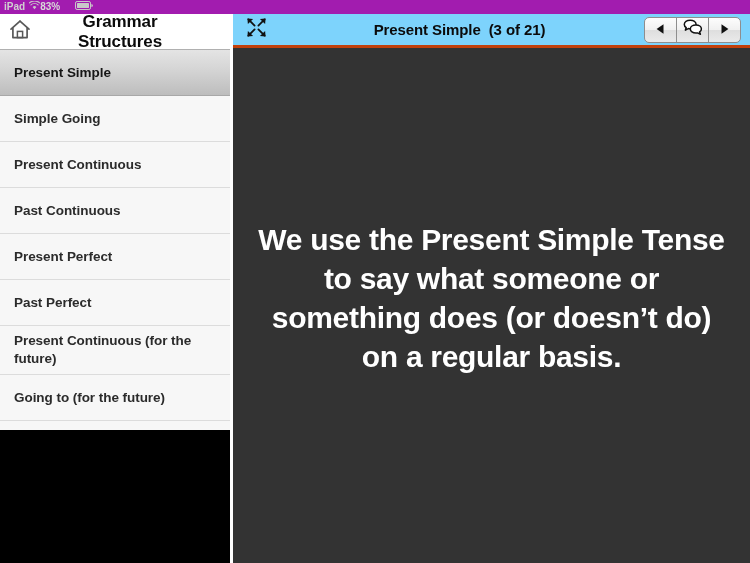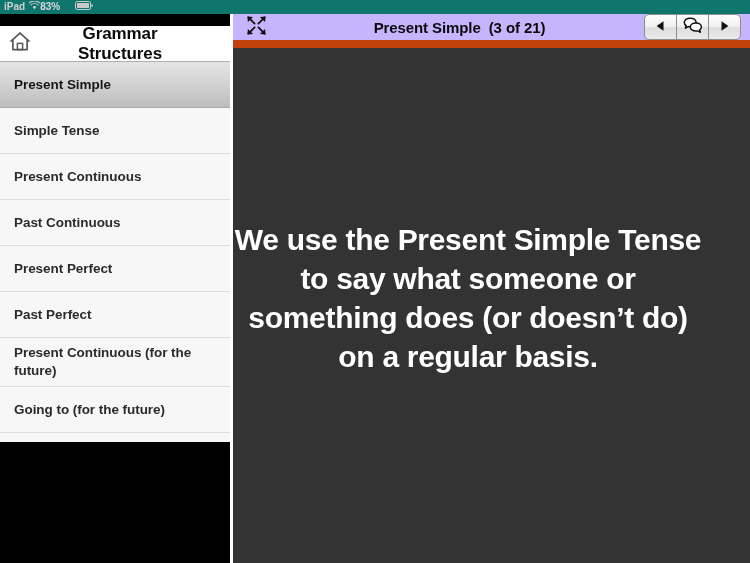--- a/index.html
+++ b/index.html
@@ -14,21 +14,21 @@
     font-family: "Liberation Sans", sans-serif;
     -webkit-font-smoothing: antialiased;
   }
 
   
   #status-bar {
     position: absolute;
     left: 0; top: 0;
     width: 750px;
     height: 14px;
-    background: #0f766e;
+    background: #a21caf;
     color: #c9c9c9;
     font-size: 10px;
     line-height: 14px;
     display: flex;
     align-items: center;
   }
   #status-left {
     display: flex;
     align-items: center;
     gap: 4px;
@@ -64,21 +64,21 @@
     position: absolute;
     left: 0; top: 14px;
     width: 750px;
     height: 549px;
     background: #000;
   }
 
   
   #sidebar {
     position: absolute;
-    left: 0; top: 12px;
+    left: 0; top: 0;
     width: 230px;
     height: 416px;
     background: #f7f7f7;
     overflow: hidden;
   }
   #sidebar-header {
     position: relative;
     height: 35px;
     background: #ffffff;
     border-bottom: 1px solid #b0b0b0;
@@ -146,22 +146,22 @@
     left: 0; top: 0;
     width: 3px;
     height: 549px;
     background: #ffffff;
   }
   #detail-header {
     position: absolute;
     left: 3px; top: 0;
     width: 517px;
     height: 34px;
-    background: #c4b5fd;
-    border-bottom: 8px solid #c2410c;
+    background: #7dd3fc;
+    border-bottom: 3px solid #c2410c;
     display: flex;
     align-items: center;
     box-sizing: border-box;
   }
   #expand-button {
     width: 38px;
     height: 32px;
     margin-left: 4px;
     display: flex;
     align-items: center;
@@ -202,21 +202,21 @@
   .nav-btn:last-child { border-right: none; }
 
   #detail-body {
     position: absolute;
     left: 3px; top: 36px;
     width: 517px;
     bottom: 4px;
     background: #333333;
     display: flex;
     align-items: center;
-    justify-content: flex-start;
+    justify-content: center;
   }
   #detail-text {
     width: 470px;
     text-align: center;
     color: #ffffff;
     font-size: 30px;
     font-weight: bold;
     line-height: 39px;
     letter-spacing: -0.3px;
     margin-top: -14px;
@@ -264,21 +264,21 @@
         </span>
       </div>
       <div id="sidebar-title">Grammar Structures</div>
     </div>
 
     <div id="sidebar-list">
       <div class="list-row selected">
         <span class="row-label">Present Simple</span>
       </div>
       <div class="list-row">
-        <span class="row-label">Simple Tense</span>
+        <span class="row-label">Simple Going</span>
       </div>
       <div class="list-row">
         <span class="row-label">Present Continuous</span>
       </div>
       <div class="list-row">
         <span class="row-label">Past Continuous</span>
       </div>
       <div class="list-row">
         <span class="row-label">Present Perfect</span>
       </div>

